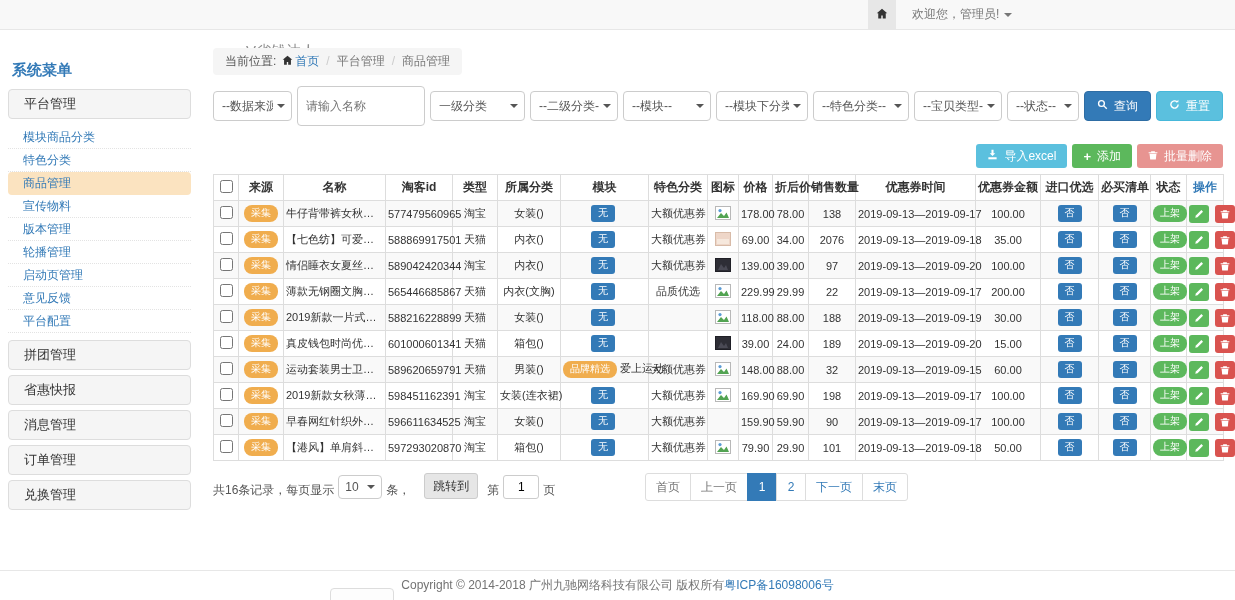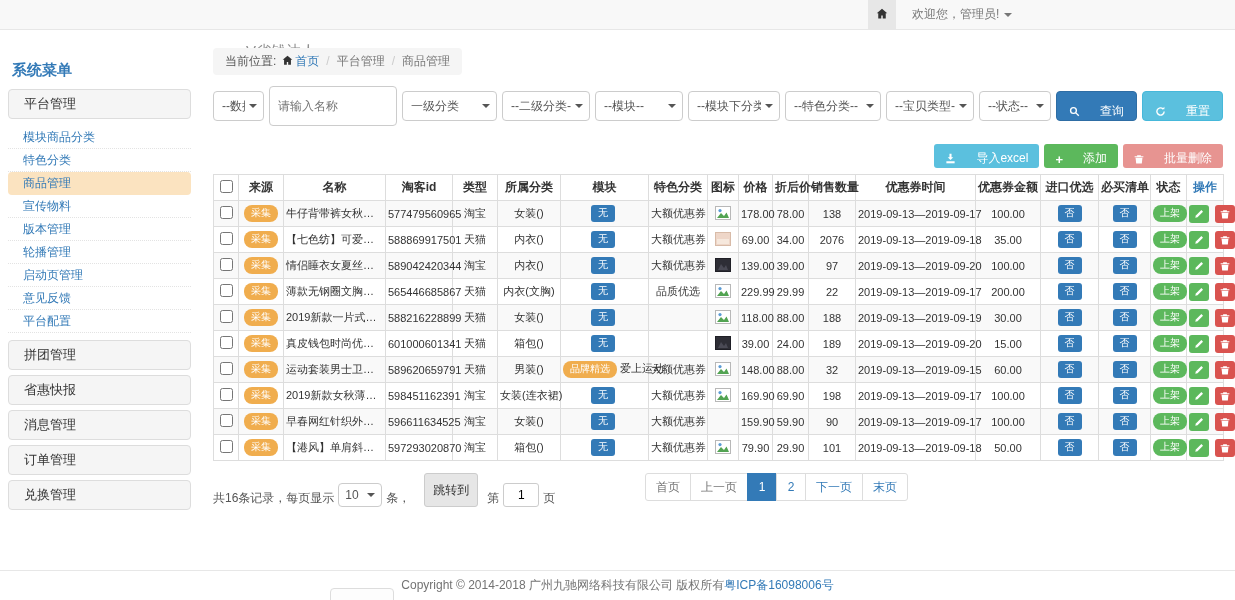--- a/index.html
+++ b/index.html
@@ -39,21 +39,21 @@
   
   .filters { margin-top:11px; display:flex; gap:5px; align-items:center; }
   .select-wrap { position:relative; display:inline-block; height:30px; }
   .select-wrap select { appearance:none; -webkit-appearance:none; -moz-appearance:none;
     border:1px solid #ccc; border-radius:4px; height:30px; font-size:12px; color:#555;
     padding:0 18px 0 8px; background:#fff; width:100%; cursor:pointer; }
   .select-wrap::after { content:""; position:absolute; right:7px; top:13px;
     border-left:4px solid transparent; border-right:4px solid transparent; border-top:4px solid #555; pointer-events:none; }
   .name-input { height:40px; border:1px solid #ccc; border-radius:4px; padding:0 8px; font-size:12px; color:#555; }
   .btn { border:1px solid transparent; border-radius:4px; height:30px; padding:0 12px; font-size:12px;
-    color:#fff; display:inline-flex; align-items:flex-end; gap:20px; cursor:pointer; white-space:nowrap; }
+    color:#fff; display:inline-flex; align-items:center; gap:6px; cursor:pointer; white-space:nowrap; }
   .btn-query { background:#337ab7; border-color:#2e6da4; }
   .btn-reset { background:#5bc0de; border-color:#46b8da; }
   
   .actions { margin-top:18px; display:flex; justify-content:flex-end; gap:5px; }
   .btn-sm { height:24px; padding:0 10px; font-size:12px; border-radius:3px; }
   .btn-import { background:#5bc0de; }
   .btn-add { background:#5cb85c; }
   .btn-batch-del { background:#d9534f; opacity:.62; }
   
   table { margin-top:6px; border-collapse:collapse; table-layout:fixed; width:1010px; font-size:11px; color:#333; }
@@ -72,21 +72,21 @@
   .op-btn { width:20px; height:18px; border:none; border-radius:3px; display:inline-flex;
     align-items:center; justify-content:center; cursor:pointer; padding:0; }
   .op-btn.edit { background:#5cb85c; }
   .op-btn.del  { background:#d9534f; margin-left:3px; }
   
   .pagination-row { position:relative; margin-top:12px; height:30px; font-size:12px; color:#555; }
   .pg-left { display:flex; align-items:flex-end; gap:4px; }
   .per-page-wrap { height:24px; }
   .per-page-wrap select { height:24px; padding:0 16px 0 6px; }
   .per-page-wrap::after { top:10px; }
-  .jump-btn { background:#e6e6e6; border:1px solid #ccc; border-radius:3px; height:34px;
+  .jump-btn { background:#e6e6e6; border:1px solid #ccc; border-radius:3px; height:26px;
     padding:0 8px; font-size:12px; color:#333; margin:0 5px 0 10px; cursor:pointer; }
   .jump-input { width:36px; height:24px; border:1px solid #ccc; border-radius:3px; text-align:center; font-size:12px; }
   .pager { position:absolute; left:432px; top:0; display:flex; }
   .pg { min-width:30px; padding:0 10px; height:28px; line-height:26px; border:1px solid #ddd;
     background:#fff; color:#337ab7; margin-left:-1px; text-align:center; cursor:pointer; font-size:12px; }
   .pg:first-child { border-radius:3px 0 0 3px; margin-left:0; }
   .pg:last-child { border-radius:0 3px 3px 0; }
   .pg.muted { color:#777; }
   .pg.active { background:#337ab7; color:#fff; border-color:#337ab7; }
   

